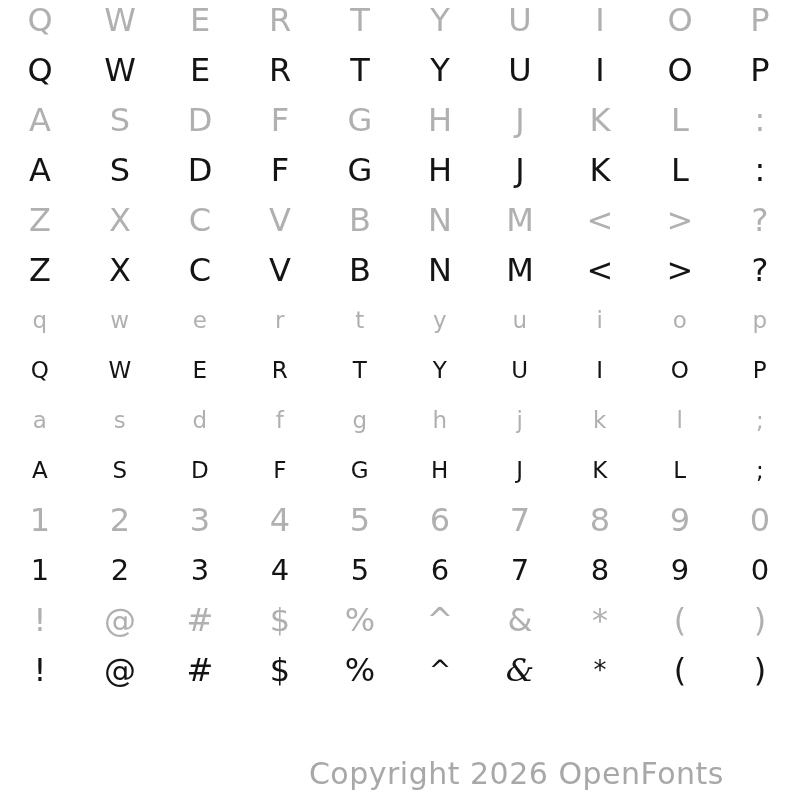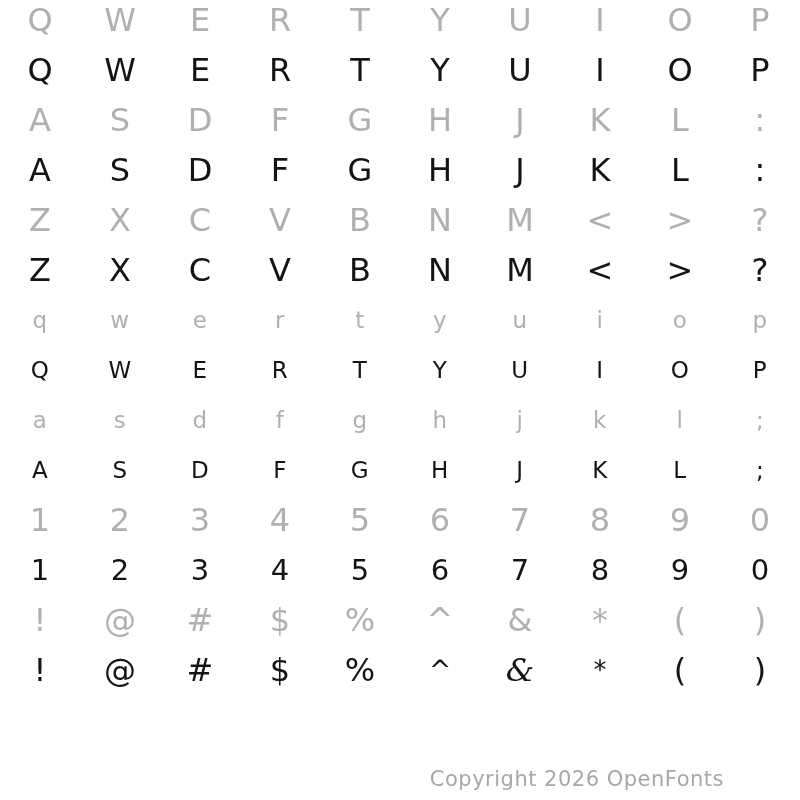--- a/index.html
+++ b/index.html
@@ -39,21 +39,21 @@
   .symbols.glyph span:nth-child(7) {
     font-family: "DejaVu Serif", serif;
     font-style: italic;
   }
   .symbols.glyph span:nth-child(8) { font-size: 26px; }
   .symbols.glyph span:nth-child(6) { font-size: 27px; }
   .copyright {
     position: absolute;
     right: 76px;
     bottom: 9px;
-    font-size: 21px;
+    font-size: 30px;
     color: var(--copyright-gray, #a8a8a8);
     letter-spacing: 0.5px;
   }
 </style>
 </head>
 <body>
 
 <div class="charmap">
     <div class="row ref caps">
       <span>Q</span>

